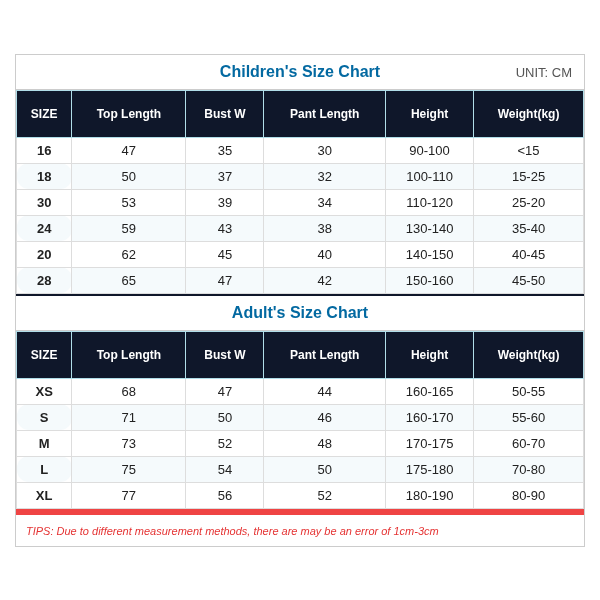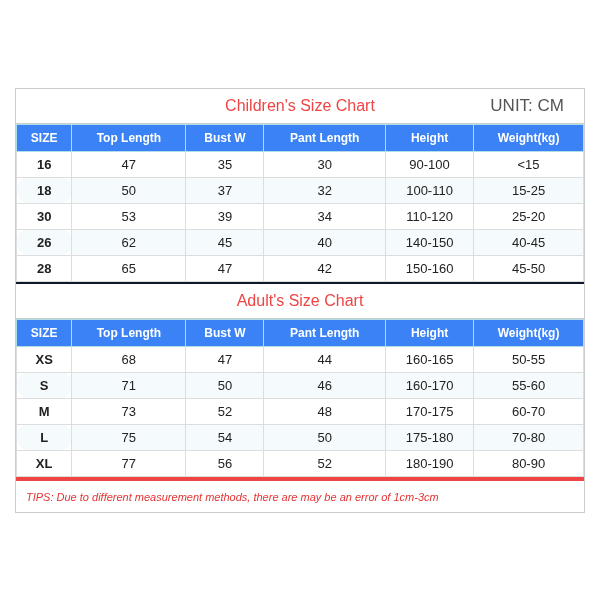--- a/index.html
+++ b/index.html
@@ -19,41 +19,41 @@
     }
     .section-header {
       background: #fff;
       text-align: center;
       padding: 8px 4px;
       position: relative;
       border-bottom: 1px solid #ccc;
     }
     .section-header .title {
       font-size: 16px;
-      font-weight: normal;
-      color: #ef4444;
+      font-weight: bold;
+      color: #0369a1;
     }
     .section-header .unit {
       position: absolute;
-      right: 20px;
+      right: 12px;
       top: 50%;
       transform: translateY(-50%);
-      font-size: 17px;
+      font-size: 13px;
       color: #555;
     }
     table {
       width: 100%;
       border-collapse: collapse;
     }
     th {
-      background: #3b82f6;
+      background: #0f172a;
       color: #fff;
       font-weight: bold;
       text-align: center;
-      padding: 6px 4px;
+      padding: 16px 4px;
       border: 1px solid #b0dde8;
       font-size: 12px;
     }
     td {
       text-align: center;
       padding: 5px 4px;
       border: 1px solid #ddd;
       font-size: 13px;
       color: #222;
     }
@@ -62,21 +62,21 @@
     }
     tr:nth-child(odd) td {
       background: #fff;
     }
     td:first-child {
       font-weight: bold;
       border-radius: 12px;
     }
     .tips-row {
       padding: 8px 10px;
-      border-top: 4px solid #ef4444;
+      border-top: 6px solid #ef4444;
       background: #fff;
     }
     .tips-text {
       color: #e53333;
       font-size: 11px;
       font-style: italic;
     }
     .adult-header-row {
       background: #fff;
       border-top: 2px solid #0f172a;
@@ -124,21 +124,29 @@
         </tr>
         <tr>
           <td>30</td>
           <td>53</td>
           <td>39</td>
           <td>34</td>
           <td>110-120</td>
           <td>25-20</td>
         </tr>
         <tr>
-          <td>26</td>
+          <td>24</td>
+          <td>59</td>
+          <td>43</td>
+          <td>38</td>
+          <td>130-140</td>
+          <td>35-40</td>
+        </tr>
+        <tr>
+          <td>20</td>
           <td>62</td>
           <td>45</td>
           <td>40</td>
           <td>140-150</td>
           <td>40-45</td>
         </tr>
         <tr>
           <td>28</td>
           <td>65</td>
           <td>47</td>

